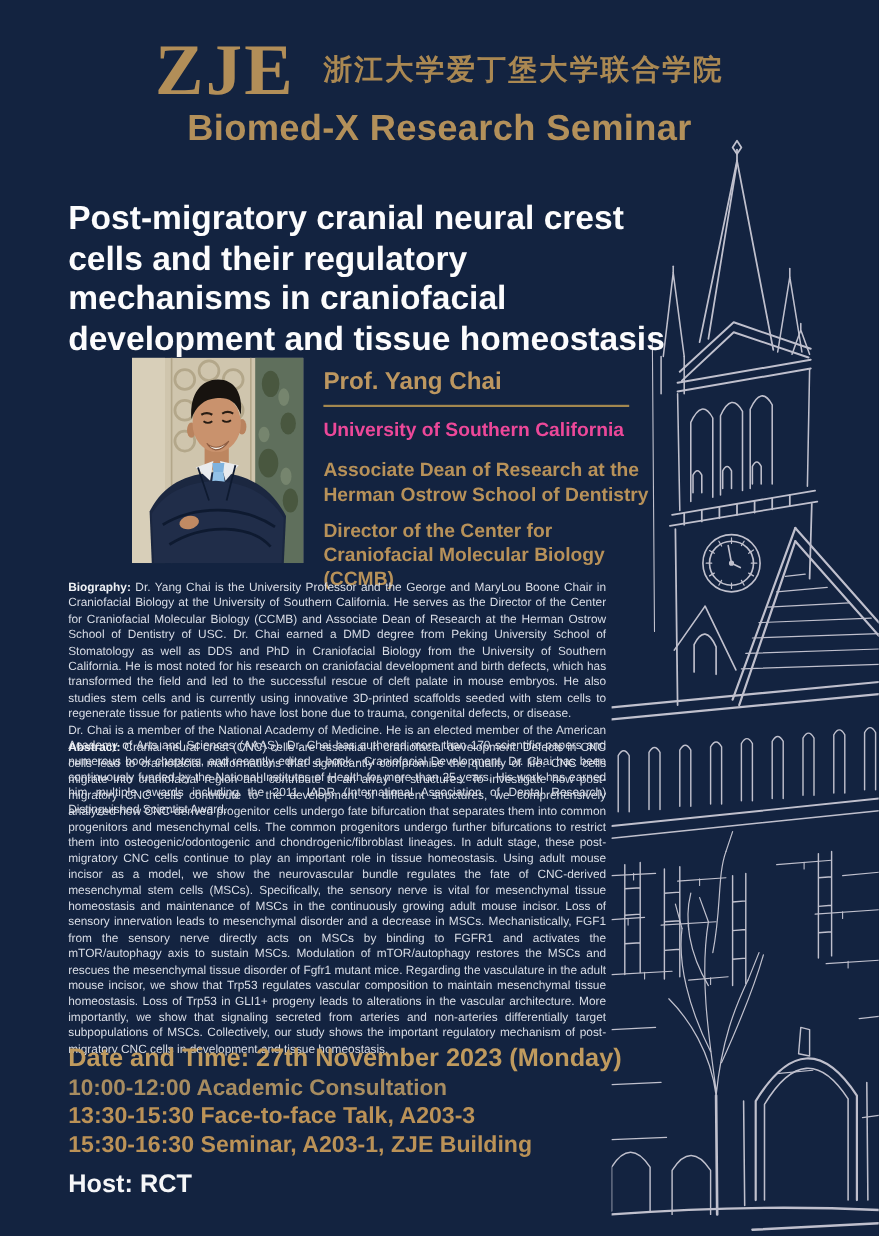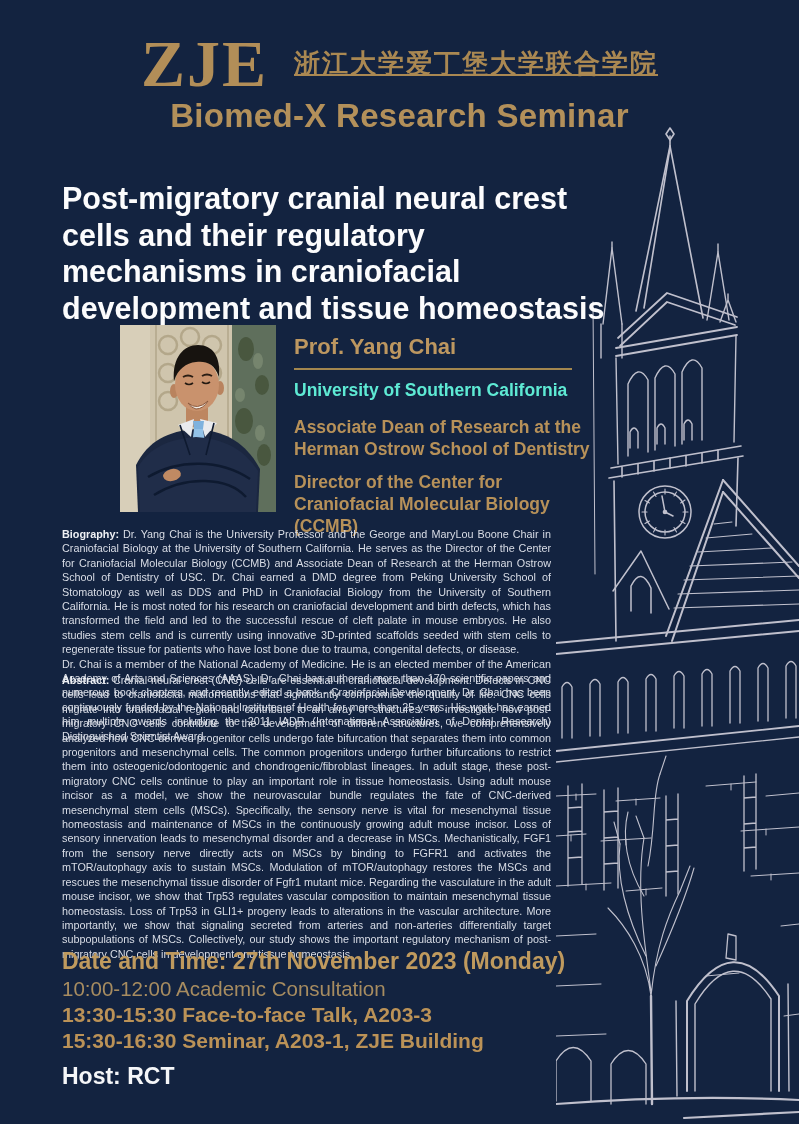--- a/index.html
+++ b/index.html
@@ -10,51 +10,51 @@
   }
   
   .header{position:absolute; top:36px; left:0; width:100%; text-align:center;}
   .logo-row{display:inline-flex; align-items:center; gap:26px; vertical-align:top;}
   .zje{
     font-family:"Liberation Serif", serif; font-weight:700;
     font-size:66px; line-height:56px; color:#b28e58; letter-spacing:2px;
   }
   .inst{ text-align:left;}
   .cn{font-family:"Liberation Serif", serif; font-weight:700; font-size:26px;
-      color:#aa8852; letter-spacing:2px; line-height:28px;text-decoration:underline;}
+      color:#aa8852; letter-spacing:2px; line-height:28px;}
   .en{font-family:"Liberation Serif", serif; font-weight:400; font-size:29px;
       color:#aa8852; letter-spacing:1px; line-height:28px;}
   .series{font-size:33px; font-weight:700; color:#b3905a; margin-top:5px; letter-spacing:0.3px;}
   
   .title{
     position:absolute; top:160px; left:62px; width:545px;
     font-size:30.5px; font-weight:700; line-height:36.5px; color:#fcfcfd;
   }
   
   .speaker{position:absolute; top:325px; left:72px; display:flex; gap:18px;padding-left:48px;}
   .photo{width:156px; height:187px; overflow:hidden; flex:0 0 auto;}
   .info{padding-top:10px; width:310px;}
   .speaker-name{font-size:22px; font-weight:700; color:#bd9760; line-height:24px;}
   .rule{height:2px; background:#a3874f; width:278px; margin:9px 0 10px; border:none;}
-  .affil{font-size:17.5px; font-weight:700; color:#5eead4; line-height:21px;}
+  .affil{font-size:17.5px; font-weight:700; color:#ec4899; line-height:21px;}
   .role{font-size:17.5px; font-weight:700; color:#b79159; line-height:22px; margin-top:15px;}
   .role + .role{margin-top:11px;}
   
   .textblock{
     position:absolute; left:62px; width:489px;
     font-size:10.8px; line-height:14.4px; color:#d9dde6; text-align:justify;
   }
   .textblock p{margin:0;}
   .lbl{font-weight:700; color:#eef0f4;}
   .bio{top:527px;}
   .abstract{top:673px;}
   
   .schedule{position:absolute; top:946px; left:62px;}
   .sched-head{font-size:23px; font-weight:700; color:#bf9a5e; line-height:30px;}
-  .sched-line{font-size:20.5px; font-weight:400; line-height:26px; color:#a78c60;}
+  .sched-line{font-size:20.5px; font-weight:700; line-height:26px; color:#a78c60;}
   .sched-line.bold{font-weight:700; font-size:21px; color:#bb9257;}
   .host{position:absolute; top:1063px; left:62px; font-size:23px; font-weight:700; color:#f5f6f8;}
   
   .building{position:absolute; left:556px; top:96px; width:243px; height:1028px; opacity:0.92;}
 </style>
 </head>
 <body>
 
 <div class="poster">
 

